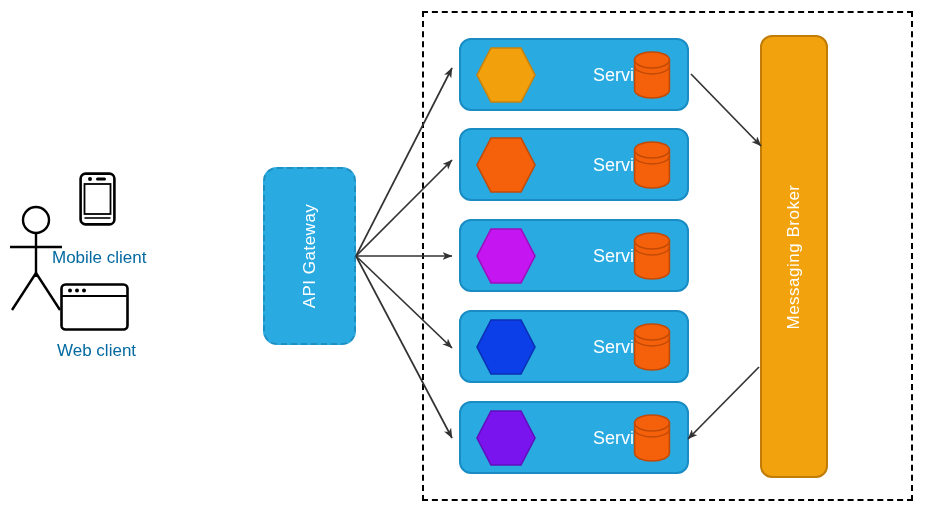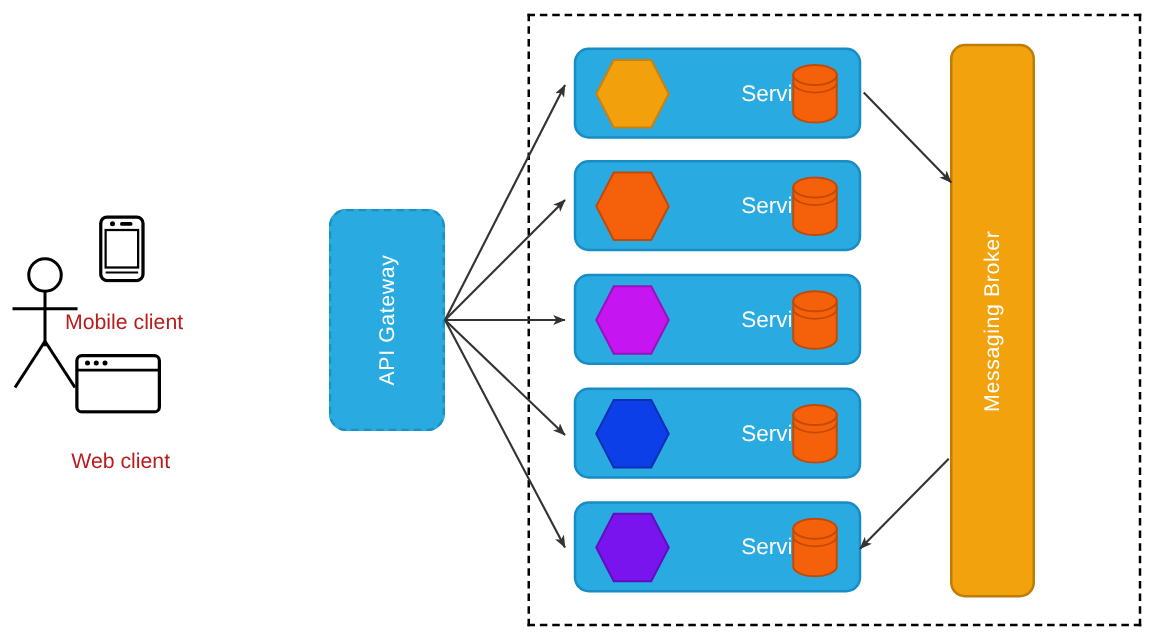--- a/index.html
+++ b/index.html
@@ -108,26 +108,26 @@
     color: #ffffff;
     font-size: 17px;
     letter-spacing: 0.5px;
   }
 
   
   .actor { left: 6px; top: 205px; width: 72px; height: 110px; }
   .phone-icon { left: 79px; top: 172px; width: 37px; height: 54px; }
   .browser-icon { left: 60px; top: 283px; width: 69px; height: 48px; }
   .client-label {
-    color: #b91c1c;
+    color: #0369a1;
     font-size: 17px;
     white-space: nowrap;
   }
   .mobile-label { left: 52px; top: 248px; }
-  .web-label { left: 57px; top: 359px; text-align: right; }
+  .web-label { left: 57px; top: 341px; text-align: right; }
 
   
   .arrows {
     left: 0; top: 0; width: 925px; height: 513px;
     pointer-events: none;
   }
 </style>
 </head>
 <body>
 

